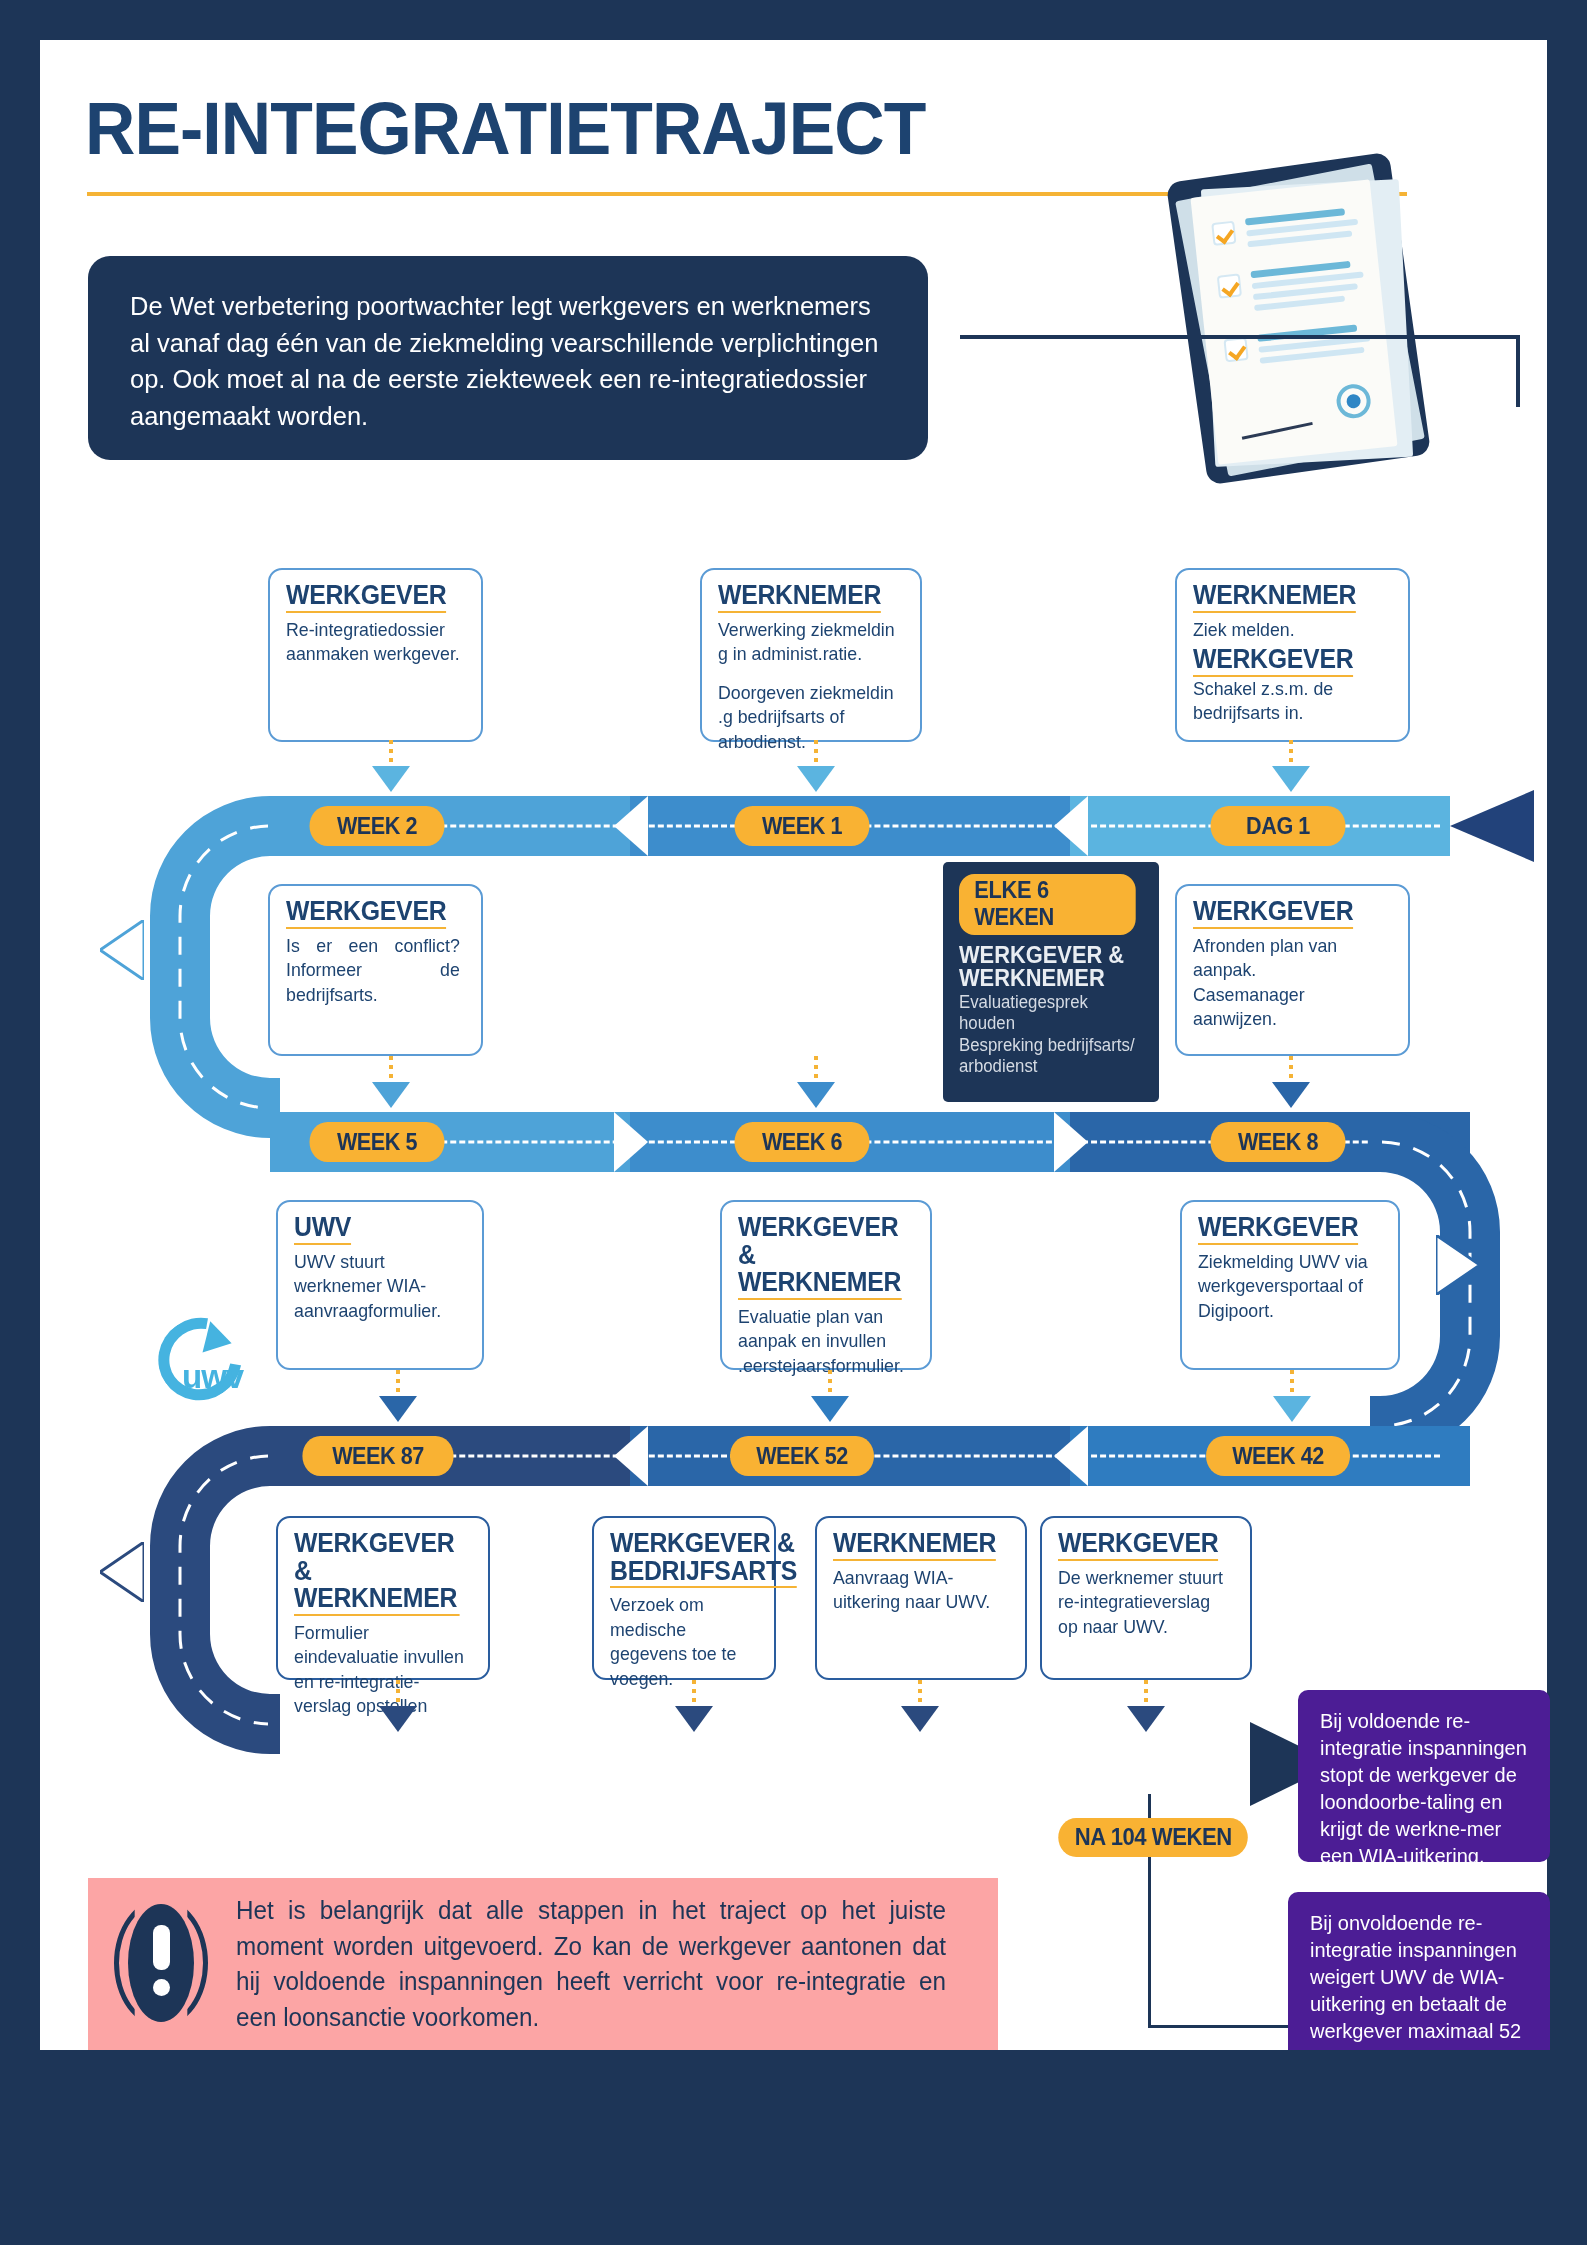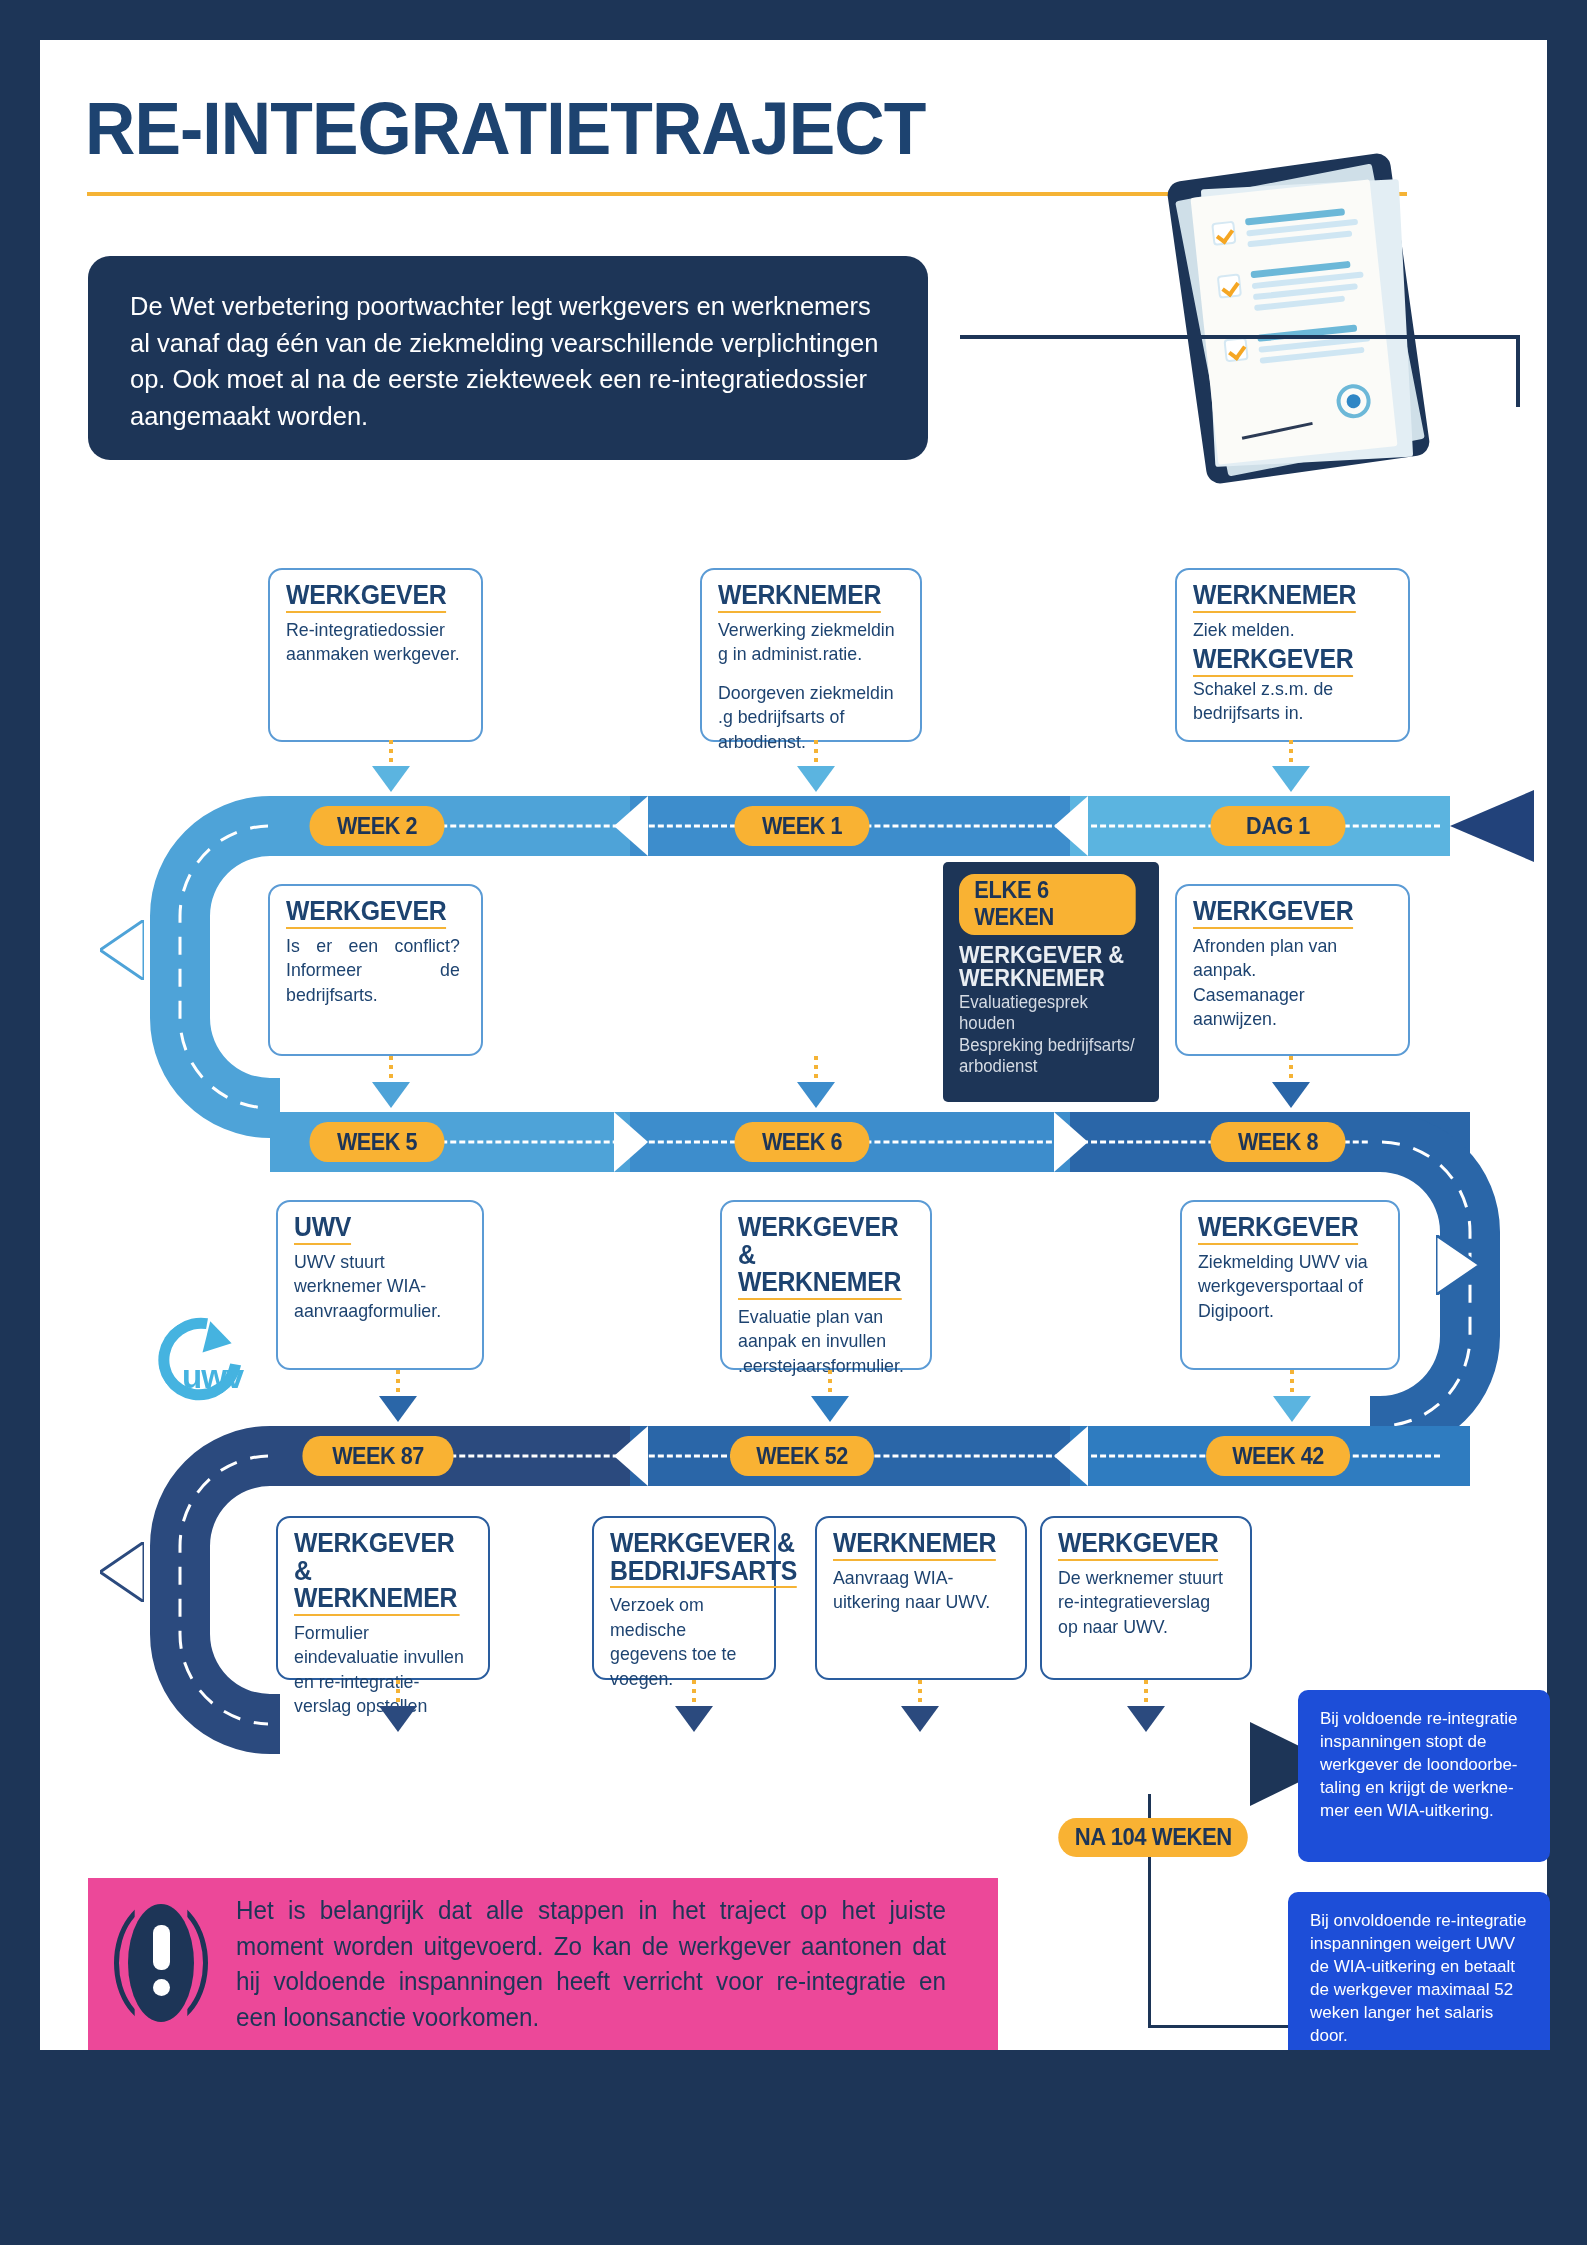--- a/index.html
+++ b/index.html
@@ -141,35 +141,35 @@
     background: repeating-linear-gradient(#f5b335 0 4px, transparent 4px 9px);
   }
   .tick .tri {
     position: absolute; left: 50%; top: 26px; margin-left: -19px;
     width: 0; height: 0; border-left: 19px solid transparent;
     border-right: 19px solid transparent; border-top: 26px solid #2f7cc0;
   }
 
   
   .callout {
-    position: absolute; background: #1d4ed8; color: #fff;
+    position: absolute; background: #4c1d95; color: #fff;
     border-radius: 10px; padding: 18px 20px 16px 22px;
-    font-size: 17px; line-height: 1.35;
+    font-size: 20px; line-height: 1.35;
   }
   .na104 {
     position: absolute; background: #f9b233; color: #1d3557;
     font-size: 24px; font-weight: bold; border-radius: 20px;
     padding: 5px 18px 6px; letter-spacing: -0.5px; transform: scaleX(0.92);
   }
   .hookline { position: absolute; border: 3px solid #1d3557; }
 
   
   .warn {
     position: absolute; left: 48px; top: 1838px;
-    width: 910px; height: 172px; background: #ec4899;
+    width: 910px; height: 172px; background: #fca5a5;
     display: flex; align-items: center; padding: 0 30px 0 26px;
   }
   .warn .mark {
     flex: 0 0 auto; width: 96px; height: 130px; position: relative; margin-right: 26px;
   }
   .warn .mark .oval {
     position: absolute; left: 14px; top: 5px; width: 66px; height: 118px;
     border-radius: 50%; background: #1d3557;
   }
   .warn .mark .ring {

